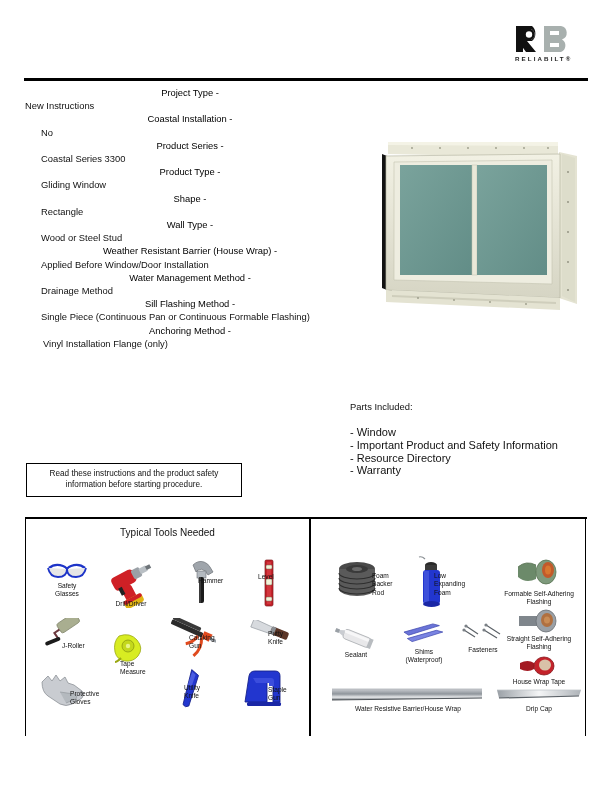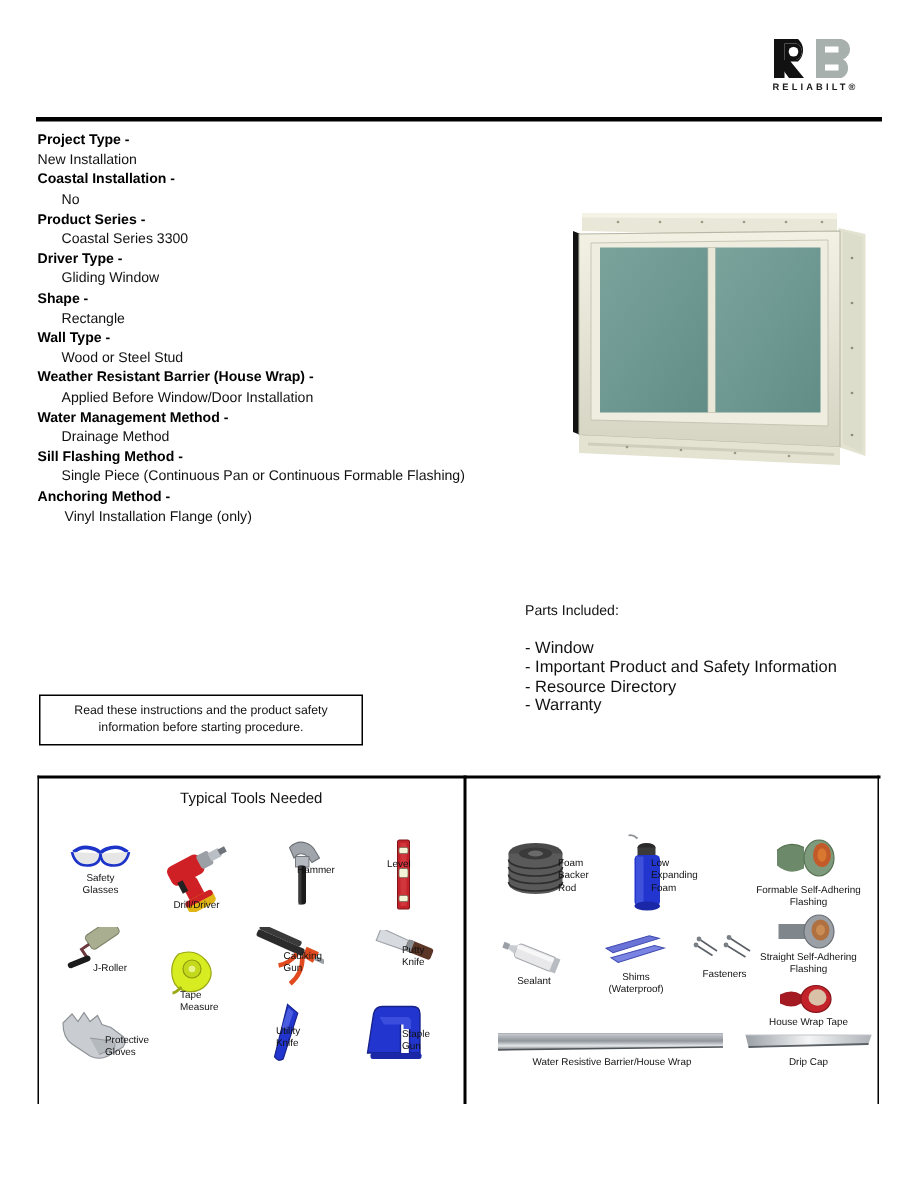--- a/index.html
+++ b/index.html
@@ -22,22 +22,23 @@
     display:block;font-size:6.2px;font-weight:700;letter-spacing:2.1px;
     color:#1a1a1a;margin-top:1px;text-align:left;padding-left:1px;
   }
   .hdr-rule{
     position:absolute;left:24px;top:78px;width:564px;height:3px;background:#000;
   }
 
   
   .specs{position:absolute;left:25px;top:86px;width:330px;}
   .spec-label{
-    font-size:9.4px;font-weight:700;color:#000;line-height:13.2px;
+    font-size:9.4px;font-weight:400;color:#000;line-height:13.2px;
     white-space:nowrap;
+    text-align:center;
   }
   .spec-value{
     font-size:9.4px;font-weight:400;color:#111;line-height:13.2px;
     padding-left:16px;
   }
   .spec-value.noindent{padding-left:0;}
 
   
   .win-art{position:absolute;left:372px;top:132px;width:216px;height:178px;}
   .win-art svg{display:block;}
@@ -106,32 +107,32 @@
       </svg>
     </span>
     <span class="logo-sub">RELIABILT®</span>
   </div>
 
   <div class="hdr-rule"></div>
 
   <div class="specs">
     <div>
         <div class="spec-label">Project Type -</div>
-        <div class="spec-value noindent">New Installation</div>
+        <div class="spec-value noindent">New Instructions</div>
       </div>
     <div>
         <div class="spec-label">Coastal Installation -</div>
         <div class="spec-value">No</div>
       </div>
     <div>
         <div class="spec-label">Product Series -</div>
         <div class="spec-value">Coastal Series 3300</div>
       </div>
     <div>
-        <div class="spec-label">Driver Type -</div>
+        <div class="spec-label">Product Type -</div>
         <div class="spec-value">Gliding Window</div>
       </div>
     <div>
         <div class="spec-label">Shape -</div>
         <div class="spec-value">Rectangle</div>
       </div>
     <div>
         <div class="spec-label">Wall Type -</div>
         <div class="spec-value">Wood or Steel Stud</div>
       </div>

